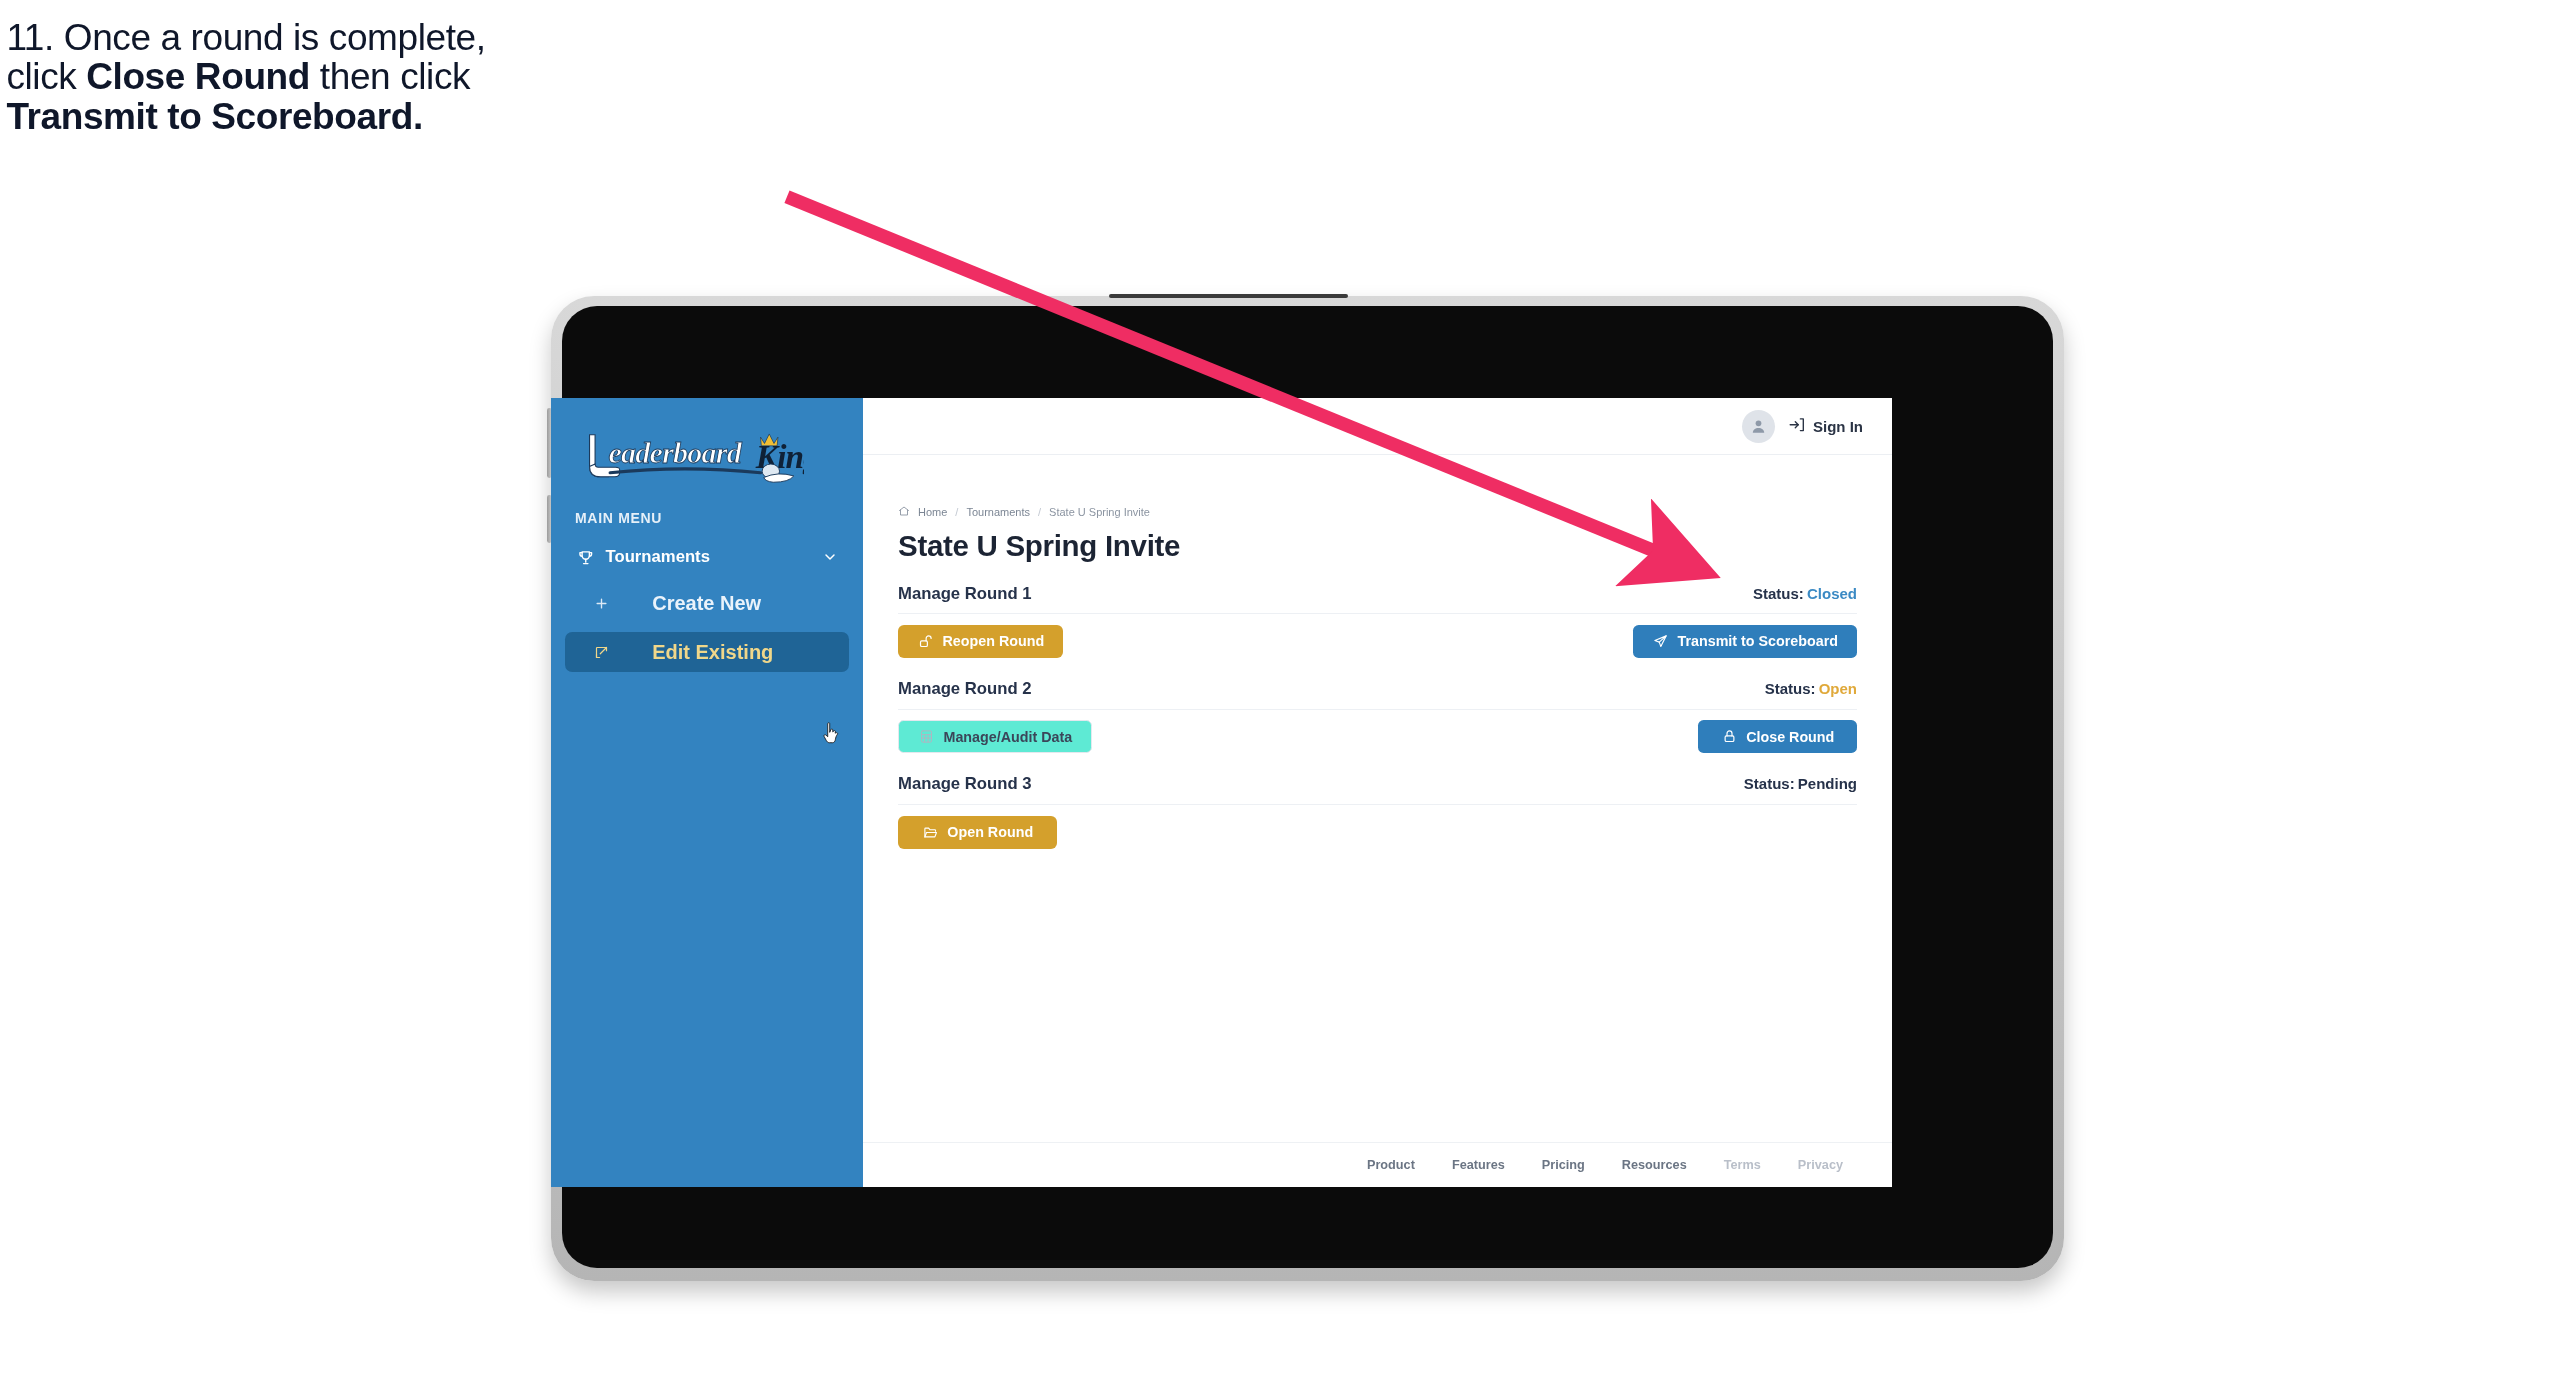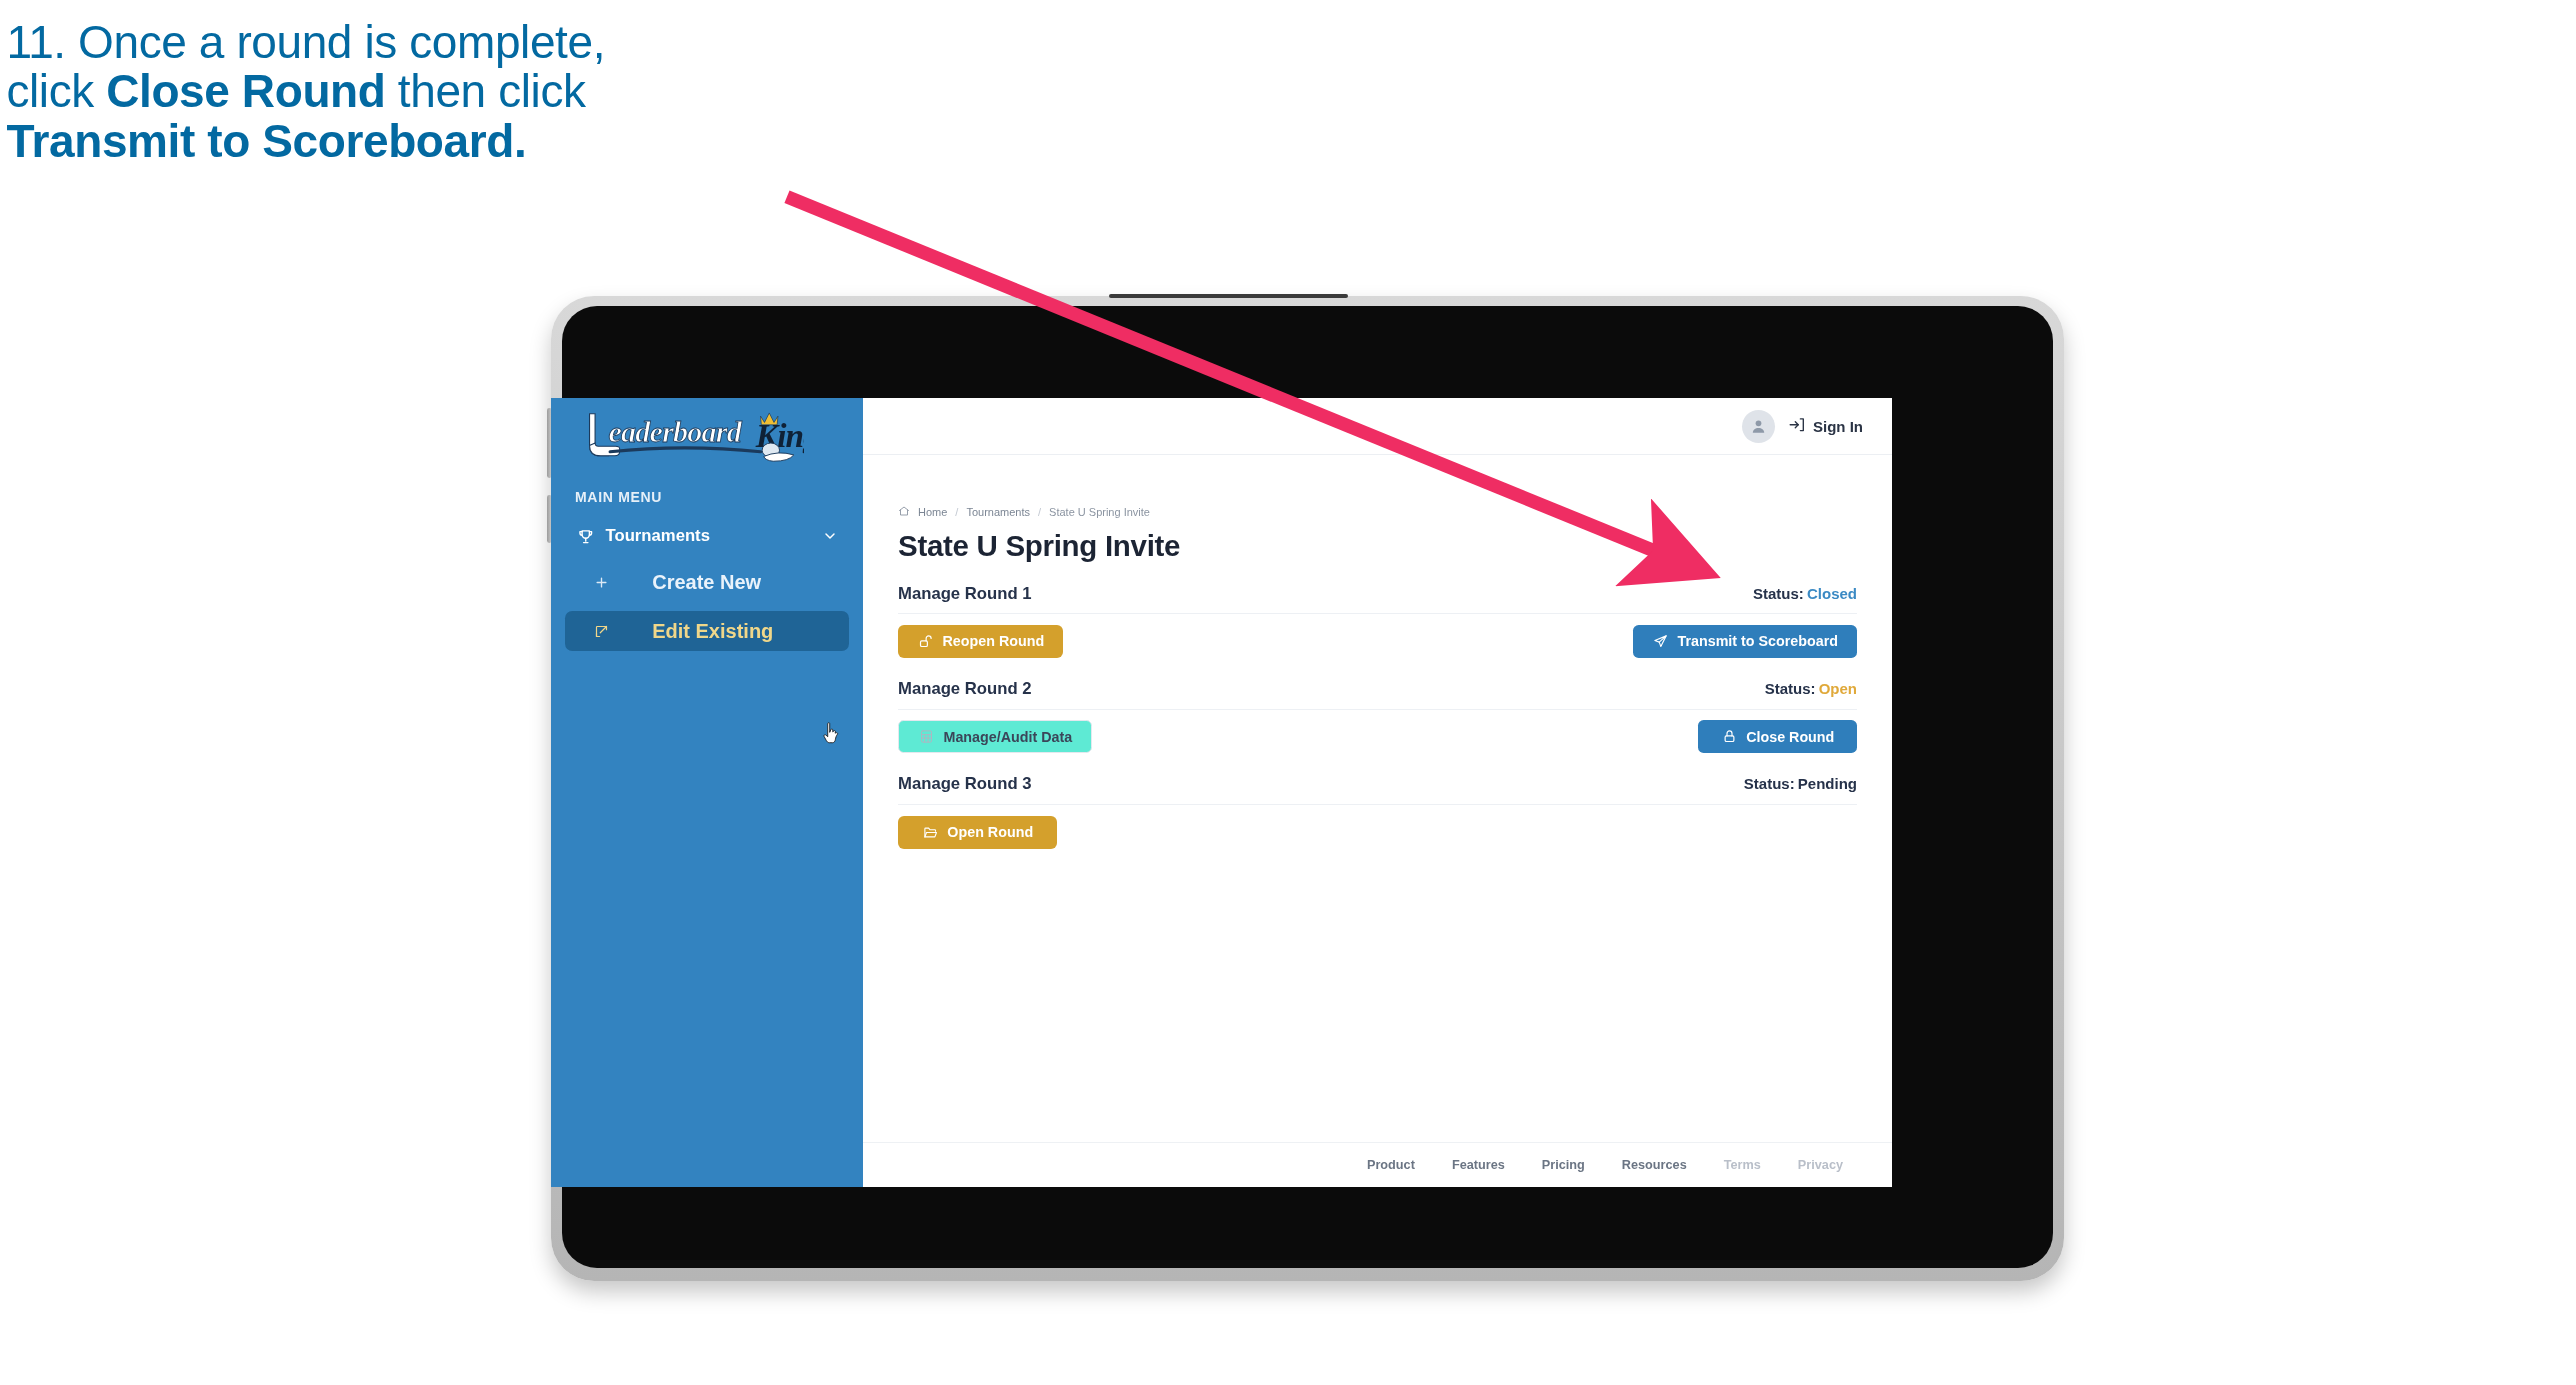--- a/index.html
+++ b/index.html
@@ -9,23 +9,23 @@
     font-family: "Liberation Sans", sans-serif;
     overflow: hidden;
   }
   #stage { position: relative; width: 2576px; height: 1386px; background:#fff; }
 
   
   .caption {
     position: absolute;
     left: 6.4px; top: 17.5px;
     width: 860px;
-    font-size: 46px;
+    font-size: 37px;
     line-height: 1.08;
-    color: #0369a1;
+    color: #0f172a;
     font-weight: 400;
     letter-spacing: -0.4px;
   }
   .caption .b { font-weight: 700; }
   .cap-line { display:block; white-space: nowrap; }
 
   
   .arrow-svg { position:absolute; left:0; top:0; width:2576px; height:1386px; pointer-events:none; z-index: 60; }
 
   
@@ -61,20 +61,21 @@
     display:flex;
     overflow:hidden;
   }
 
   
   .sidebar {
     width: 312px;
     background: #3383C0;
     flex-shrink:0;
     position:relative;
+    padding-top: 21px;
   }
   .logo-wrap { padding: 11px 17.5px 0 22px; height: 73px; }
   .logo { width: 231px; height: 57px; display:block; }
   .menu-label {
     margin: 17.5px 0 0 24px;
     font-size: 14px;
     font-weight: 700;
     letter-spacing: 0.7px;
     color: #e6f0f8;
   }

